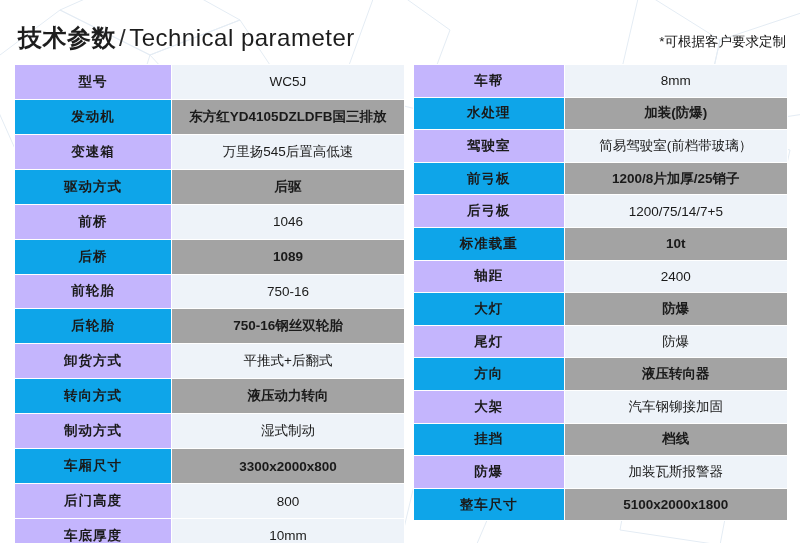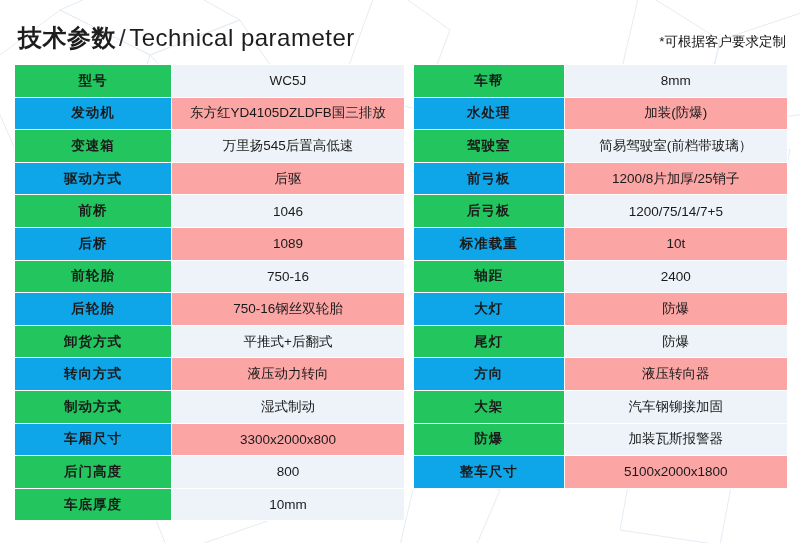--- a/index.html
+++ b/index.html
@@ -76,32 +76,32 @@
     border: 1px solid #ffffff;
     text-align: center;
     vertical-align: middle;
     font-size: 13.5px;
     color: #1a1a1a;
     padding: 0 2px;
     white-space: nowrap;
     overflow: hidden;
   }
   td.key {
-    background: #22c55e;
+    background: #c4b5fd;
     font-weight: 700;
     width: 40%;
     letter-spacing: 1px;
   }
   td.val {
     background: #eef3f9;
     width: 60%;
     font-weight: 400;
   }
   tr.alt td.key { background: #0ea5e9; }
-  tr.alt td.val { background: #fca5a5; }
+  tr.alt td.val { background: #a3a3a3; font-weight: bold; }
   td.empty {
     background: transparent;
     border-color: transparent;
   }
 </style>
 </head>
 <body>
 
 <svg class="bg-deco" width="800" height="543" viewBox="0 0 800 543">
   <g stroke="#e4ecf4" stroke-width="1" fill="none">
@@ -233,20 +233,24 @@
             <td class="val">防爆</td>
           </tr>
           <tr class="alt">
             <td class="key">方向</td>
             <td class="val">液压转向器</td>
           </tr>
           <tr>
             <td class="key">大架</td>
             <td class="val">汽车钢铆接加固</td>
           </tr>
+          <tr class="alt">
+            <td class="key">挂挡</td>
+            <td class="val">档线</td>
+          </tr>
           <tr>
             <td class="key">防爆</td>
             <td class="val">加装瓦斯报警器</td>
           </tr>
           <tr class="alt">
             <td class="key">整车尺寸</td>
             <td class="val">5100x2000x1800</td>
           </tr>
           <tr>
             <td class="empty"></td>

